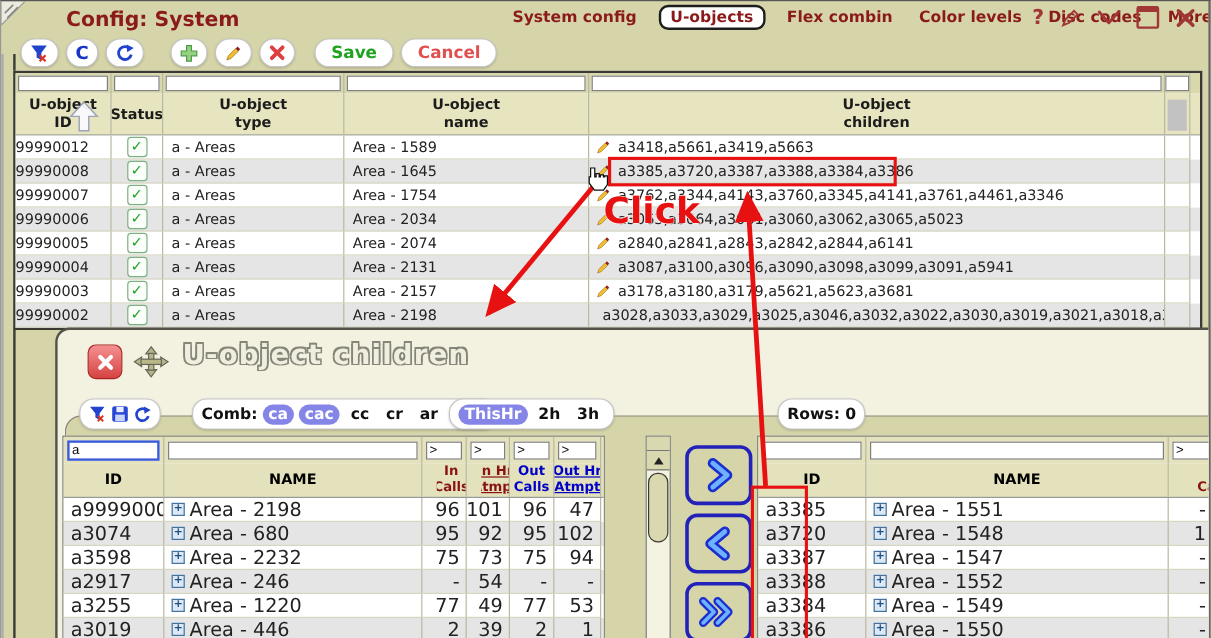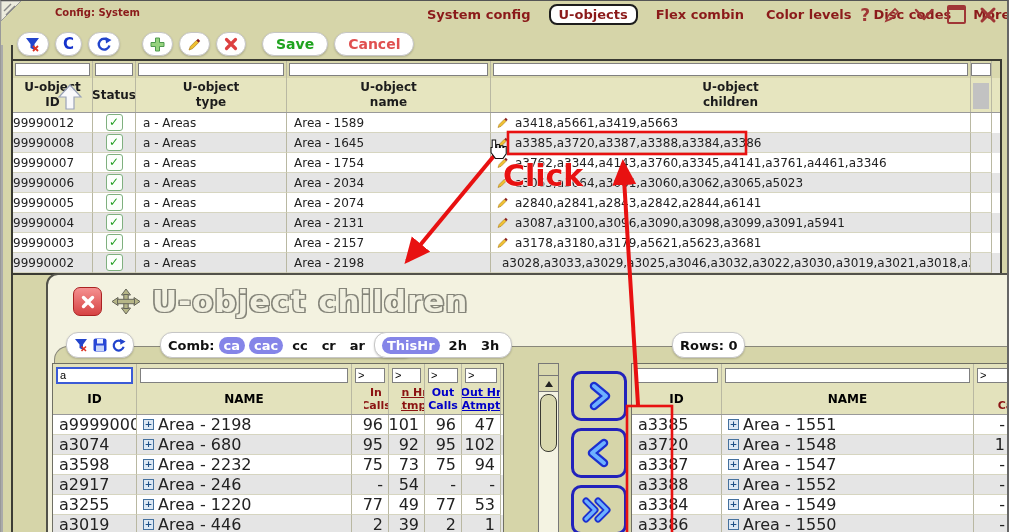--- a/index.html
+++ b/index.html
@@ -4,21 +4,21 @@
 <style>
   html,body{margin:0;padding:0;}
   body{width:1009px;height:532px;overflow:hidden;background:#d6d5a9;
        font-family:"DejaVu Sans","Liberation Sans",sans-serif;position:relative;}
   .page{position:absolute;inset:0;border-top:1px solid #555;border-left:1px solid #999;
         border-right:2px solid #666;overflow:hidden;}
   .left-frame{position:absolute;left:0;top:44px;bottom:0;width:8px;background:#d6d5a9;
         border-left:2px solid #aaa;border-right:2px solid #3c3c35;}
   
   .titlebar{position:absolute;left:0;top:0;width:100%;height:28px;}
-  .app-title{position:absolute;left:54px;top:6px;font-weight:bold;font-size:10px;color:#8b1a1a;}
+  .app-title{position:absolute;left:54px;top:6px;font-weight:bold;font-size:17px;color:#8b1a1a;}
   .tabs{position:absolute;left:422px;top:3px;display:flex;align-items:center;gap:14px;}
   .tab{font-weight:bold;font-size:13px;color:#8b1a1a;padding:2px 4px;white-space:nowrap;cursor:pointer;}
   .tab.selected{background:#fff;border:2px solid #1d1d1d;border-radius:8px;padding:1px 8px;}
   .win-icons{position:absolute;right:10px;top:4px;display:flex;align-items:center;gap:13px;}
   .win-icon{color:#a03636;font-weight:bold;font-size:17px;line-height:18px;}
   .win-rect{width:15px;height:12px;border:2px solid #a03636;border-top:5px solid #a03636;border-radius:2px;}
   
   .toolbar{position:absolute;left:16px;top:31px;display:flex;align-items:center;gap:6px;}
   .pill{display:inline-flex;align-items:center;justify-content:center;gap:4px;background:#fff;
         border:1px solid #c6c6c6;border-radius:12px;height:22px;padding:0 7px;
@@ -50,27 +50,27 @@
   .grayblk{width:16px;height:26px;background:#c2c2c2;margin:2px auto 0;}
   
   .popup{position:absolute;left:45px;top:272px;width:980px;height:280px;background:#f3f2e0;
         border:2px solid #52524a;border-radius:12px 12px 0 0;}
   .popup-inner{position:absolute;left:6px;top:71px;width:990px;height:209px;background:#d6d5a9;
         border-top:1px solid #88877a;border-left:1px solid #88877a;border-radius:14px 0 0 0;}
   .closebtn{position:absolute;left:25px;top:12px;width:27px;height:27px;border-radius:7px;
         background:linear-gradient(#f59090,#d64343);border:1px solid #a22;display:flex;
         align-items:center;justify-content:center;cursor:pointer;}
   .movebtn{position:absolute;left:62px;top:13px;cursor:pointer;}
-  .popup-title{position:absolute;left:104px;top:8px;font-size:31px;font-weight:bold;letter-spacing:1px;
+  .popup-title{position:absolute;left:104px;top:8px;font-size:23px;font-weight:bold;letter-spacing:1px;
         color:#f0efdf;text-shadow:-1.4px -1.4px 0 #85857a,1.4px -1.4px 0 #85857a,-1.4px 1.4px 0 #85857a,1.4px 1.4px 0 #85857a;}
   .ptool{position:absolute;top:57px;height:24px;}
   .ptool.icons{left:18px;}
   .ptool.comb{left:112px;}
   .ptool.time{left:326px;}
-  .ptool.rowsp{left:624px;}
+  .ptool.rowsp{left:600px;}
   .popt{font-size:13px;font-weight:bold;color:#111;padding:1px 5px;cursor:pointer;}
   .popt.sel{background:#8585e8;color:#fff;border-radius:9px;}
   .comb-lbl{font-size:13px;font-weight:bold;color:#111;}
   .rows-lbl{font-size:13px;font-weight:bold;color:#111;cursor:default;}
   
   .panel{position:absolute;background:#fff;border:1px solid #6f6f64;}
   .lpanel{left:4px;top:88px;width:450px;height:172px;}
   .rpanel{left:583px;top:88px;width:410px;height:172px;}
   .lp-row{display:grid;grid-template-columns:84px 215px 37px 36px 37px 39px;}
   .rp-row{display:grid;grid-template-columns:90px 252px 66px;}

